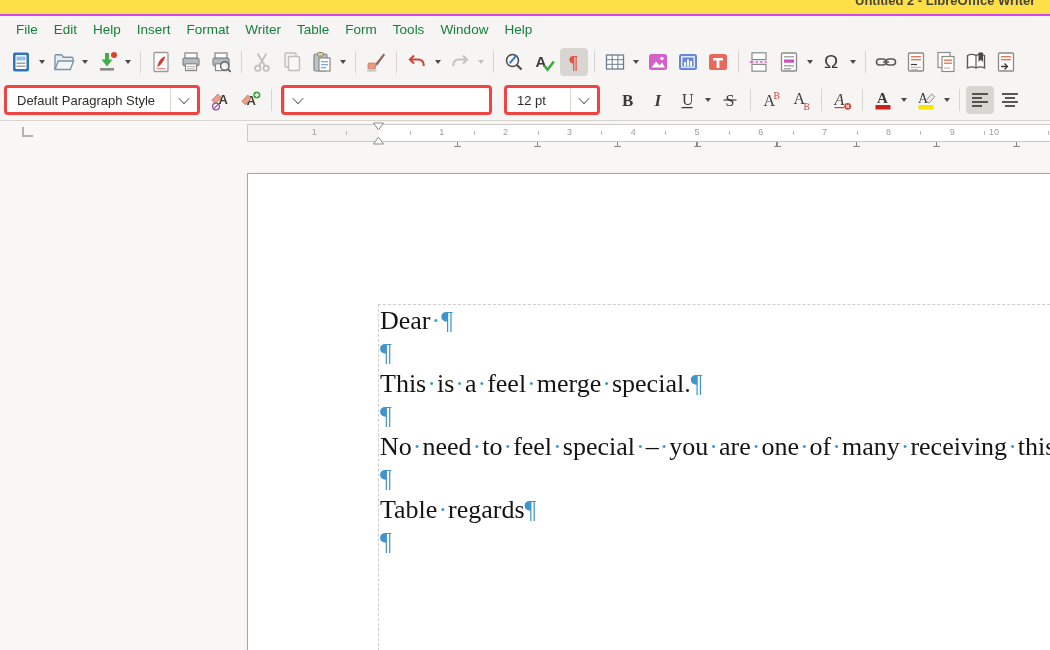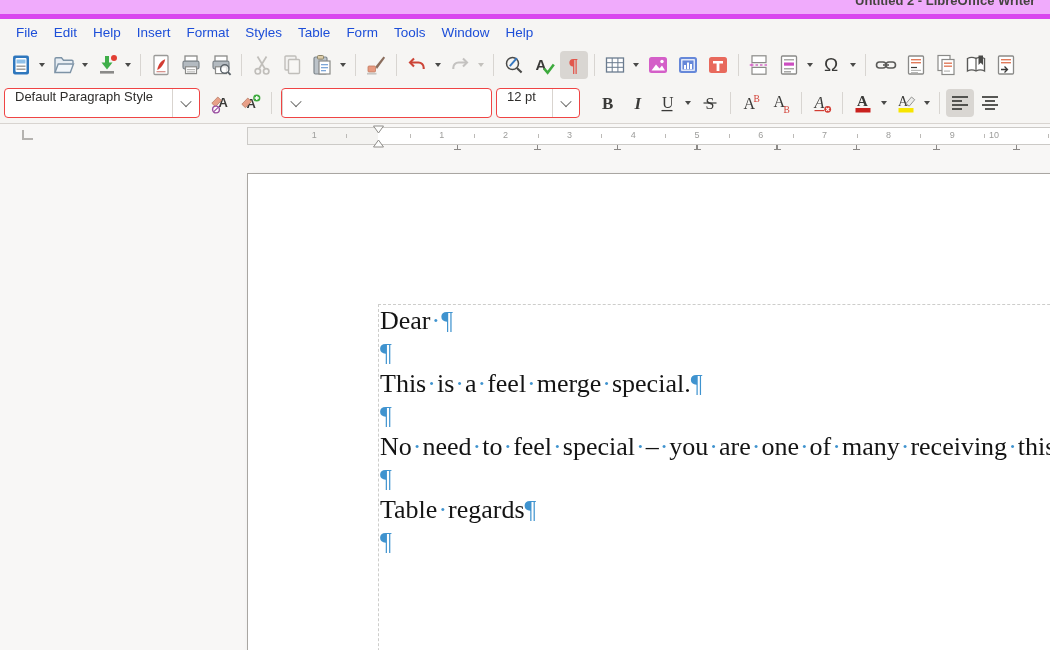--- a/index.html
+++ b/index.html
@@ -1,39 +1,39 @@
 <!DOCTYPE html>
 <html><head>
 <meta charset="utf-8">
 <style>
   html,body{margin:0;padding:0}
   body{width:1050px;height:650px;overflow:hidden;position:relative;
        background:#f8f7f6;font-family:"Liberation Sans",sans-serif;
        -webkit-font-smoothing:antialiased}
   
-  #titlebar{height:14px;background:#f0abfc;border-bottom:5px solid #d946ef;
+  #titlebar{height:14px;background:#fde047;border-bottom:2px solid #d946ef;
             position:relative;overflow:hidden}
   #title-text{position:absolute;left:855px;top:-7px;font-size:13px;font-weight:700;
               color:#45433f;white-space:nowrap}
   
   #menubar{height:28px;background:#f6f5f3;display:flex;align-items:center;padding-left:8px}
-  .menu-item{padding:0 8px;font-size:13.5px;color:#1d4ed8;line-height:28px;cursor:default}
+  .menu-item{padding:0 8px;font-size:13.5px;color:#15803d;line-height:28px;cursor:default}
   
   #toolbar-main{height:36px;background:#f6f5f3;display:flex;align-items:center;padding-left:6px}
   #toolbar-format{height:40px;background:#f6f5f3;border-bottom:1px solid #d8d4d0;
                   display:flex;align-items:center;padding-left:4px}
   .tbtn{height:28px;display:flex;align-items:center;padding:0 2px;border-radius:4px;margin:0 1px}
   .tbtn.active{background:#d9d6d2}
   .tbtn svg{width:24px;height:24px;display:block}
   .dd{width:0;height:0;border-left:3.5px solid transparent;border-right:3.5px solid transparent;
       border-top:4px solid #4a4a48;margin:0 4px 0 3px}
   .dd.disabled{border-top-color:#c3c1bd}
   .tsep{width:1px;height:22px;background:#d8d5d1;margin:0 5px;align-self:center}
-  .combo{height:30px;background:#fff;border:1px solid #ef4444;border-radius:4px;
-         display:flex;overflow:hidden;box-sizing:border-box}
+  .combo{height:30px;background:#fff;border:3px solid #ef4444;border-radius:4px;
+         display:flex;align-items:center;overflow:hidden;box-sizing:border-box}
   .combo .val{font-size:13px;color:#2f2e2c;padding-left:10px;white-space:nowrap;
               overflow:hidden;flex:1}
   .combo .cdiv{width:1px;height:28px;background:#d9d4cf}
   .combo .carr{width:26px;height:100%;display:flex;justify-content:center;align-items:center}
   .chev{width:7px;height:7px;border-left:1.6px solid #6a6a68;border-bottom:1.6px solid #6a6a68;
         transform:rotate(-45deg) translate(1px,-1px)}
   
   #ruler-row{position:relative;height:26px}
   #lmark{position:absolute;left:22px;top:6px;width:9px;height:8px;
          border-left:2px solid #b5b3b0;border-bottom:2px solid #b5b3b0}
@@ -63,21 +63,21 @@
 <div id="titlebar">
   <span id="title-text">Untitled 2 - LibreOffice Writer</span>
 </div>
 
 <div id="menubar">
     <div class="menu-item">File</div>
     <div class="menu-item">Edit</div>
     <div class="menu-item">Help</div>
     <div class="menu-item">Insert</div>
     <div class="menu-item">Format</div>
-    <div class="menu-item">Styles</div>
+    <div class="menu-item">Writer</div>
     <div class="menu-item">Table</div>
     <div class="menu-item">Form</div>
     <div class="menu-item">Tools</div>
     <div class="menu-item">Window</div>
     <div class="menu-item">Help</div>
   </div>
 
 <div id="toolbar-main">
     <div class="tbtn">
       <svg viewBox="0 0 24 24">
@@ -327,21 +327,21 @@
         </svg>
       </div>
     </div>
   <div class="tsep"></div>
   <div class="combo" style="width:211px;margin-left:4px">
     <div class="cdiv"></div>
     <div class="carr">
       <div class="chev"></div>
     </div>
   </div>
-  <div class="combo" style="width:84px;margin-left:4px">
+  <div class="combo" style="width:96px;margin-left:12px">
     <div class="val">12 pt</div>
     <div class="cdiv"></div>
     <div class="carr">
       <div class="chev"></div>
     </div>
   </div>
   <div id="fmt-buttons" style="display:flex;align-items:center;margin-left:12px">
       <div class="tbtn">
         <svg viewBox="0 0 24 24">
           <text x="7" y="17.5" font-family="Liberation Serif,serif" font-size="17" font-weight="900" fill="#3a3a38">B</text>

